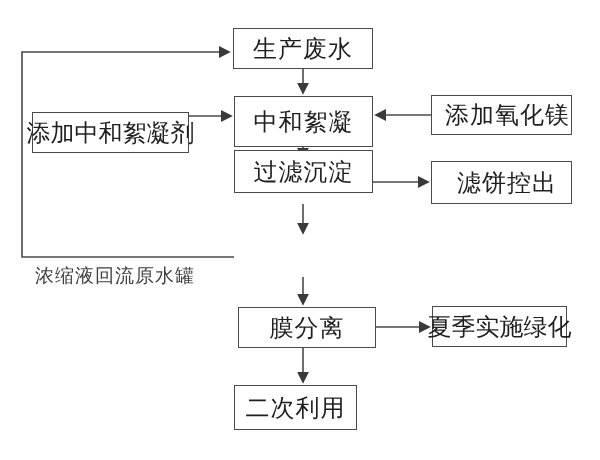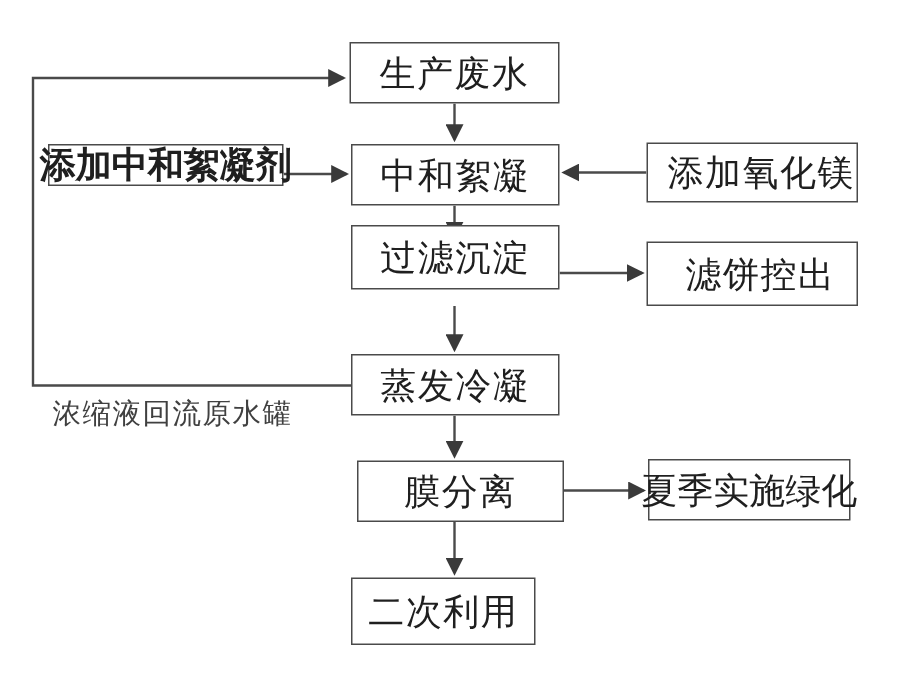--- a/index.html
+++ b/index.html
@@ -73,31 +73,30 @@
     <line x1="303" y1="348" x2="303" y2="382" marker-end="url(#arrow)"></line>
 
     <line x1="189" y1="116" x2="231" y2="116" marker-end="url(#arrow)"></line>
     <line x1="431" y1="115" x2="376" y2="115" marker-end="url(#arrow)"></line>
     <line x1="373" y1="182" x2="428" y2="182" marker-end="url(#arrow)"></line>
     <line x1="372" y1="327" x2="429" y2="327" marker-end="url(#arrow)"></line>
   </svg>
 
   <div class="node" style="left:233px; top:28px;  width:140px; height:41px;">生产废水</div>
 
-  <div class="node" style="left:32px;  top:96px;  width:157px; height:28px; letter-spacing:0;font-weight:bold;">添加中和絮凝剂</div>
+  <div class="node" style="left:32px;  top:112px;  width:157px; height:41px; letter-spacing:0;">添加中和絮凝剂</div>
 
-  <div class="node" style="left:234px; top:96px;  width:139px; height:41px;text-align:center;">中和絮凝</div>
+  <div class="node" style="left:234px; top:96px;  width:139px; height:51px;text-align:center;">中和絮凝</div>
 
   <div class="node" style="left:431px; top:95px;  width:141px; height:40px;padding-left:12px;">添加氧化镁</div>
 
   <div class="node" style="left:234px; top:150px; width:139px; height:43px;font-family:Liberation Serif, serif;">过滤沉淀</div>
 
   <div class="node" style="left:431px; top:161px; width:141px; height:43px;padding-left:11px;">滤饼控出</div>
 
-  <div class="node" style="left:234px; top:236px; width:139px; height:41px;">蒸发冷凝</div>
 
   <div class="node" style="left:238px; top:307px; width:138px; height:41px;">膜分离</div>
 
   <div class="node" style="left:432px; top:306px; width:135px; height:41px; letter-spacing:0;">夏季实施绿化</div>
 
   <div class="node" style="left:234px; top:385px; width:123px; height:45px;">二次利用</div>
 
   <div class="flow-label" style="left:35px; top:263px;">浓缩液回流原水罐</div>
 
 </div>

